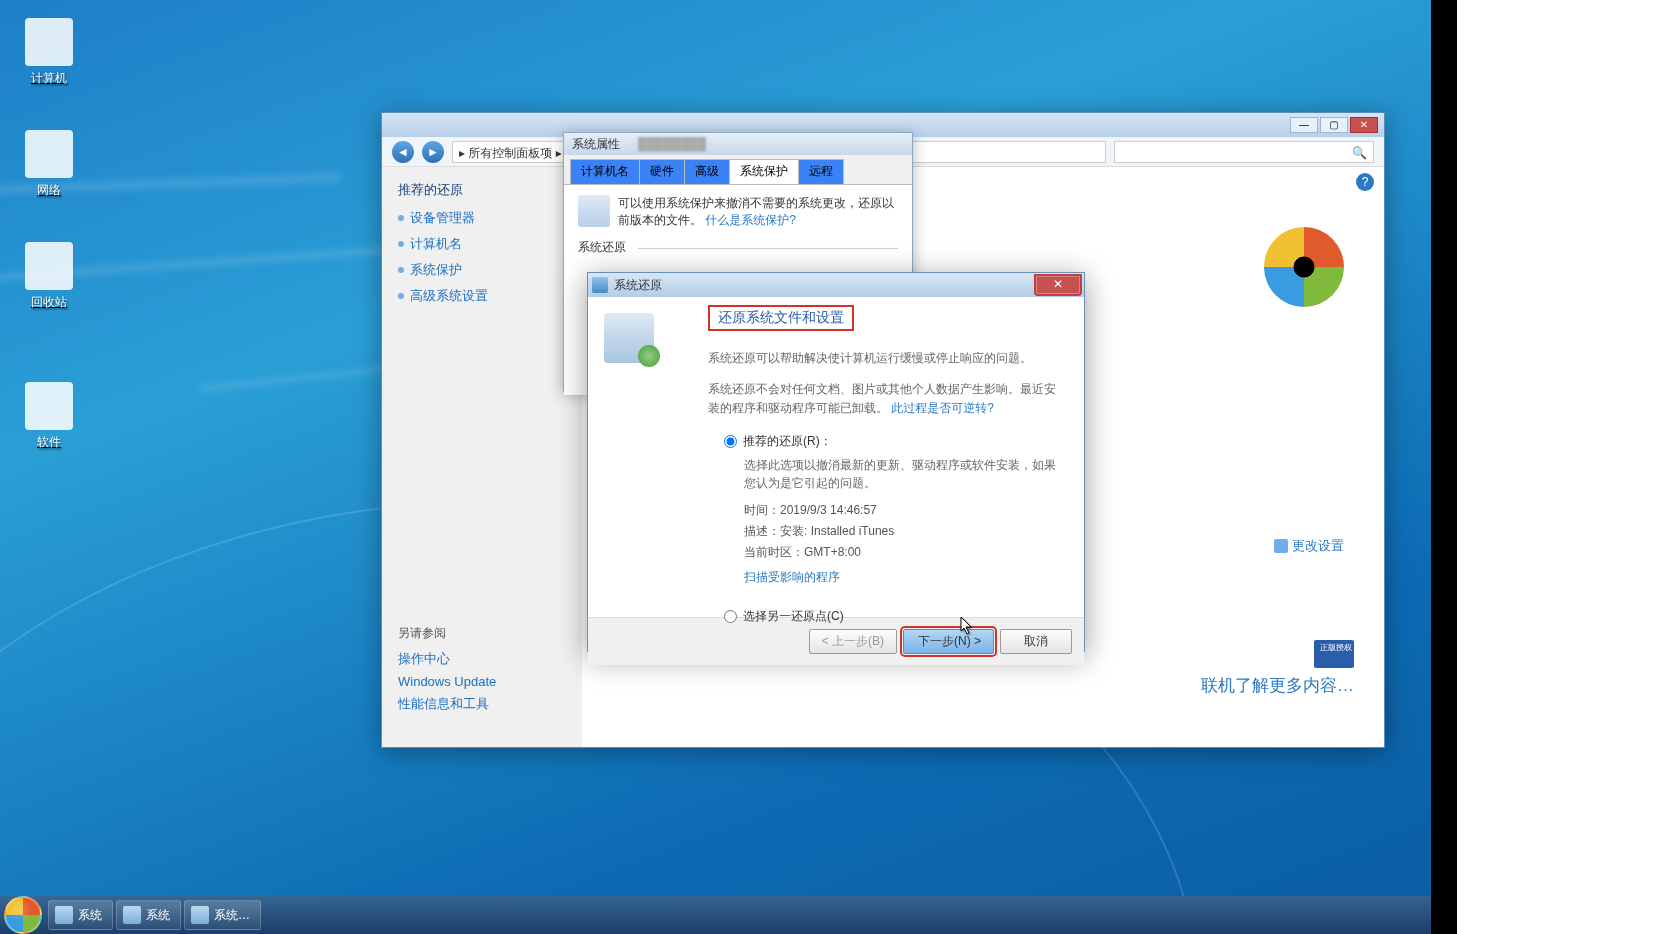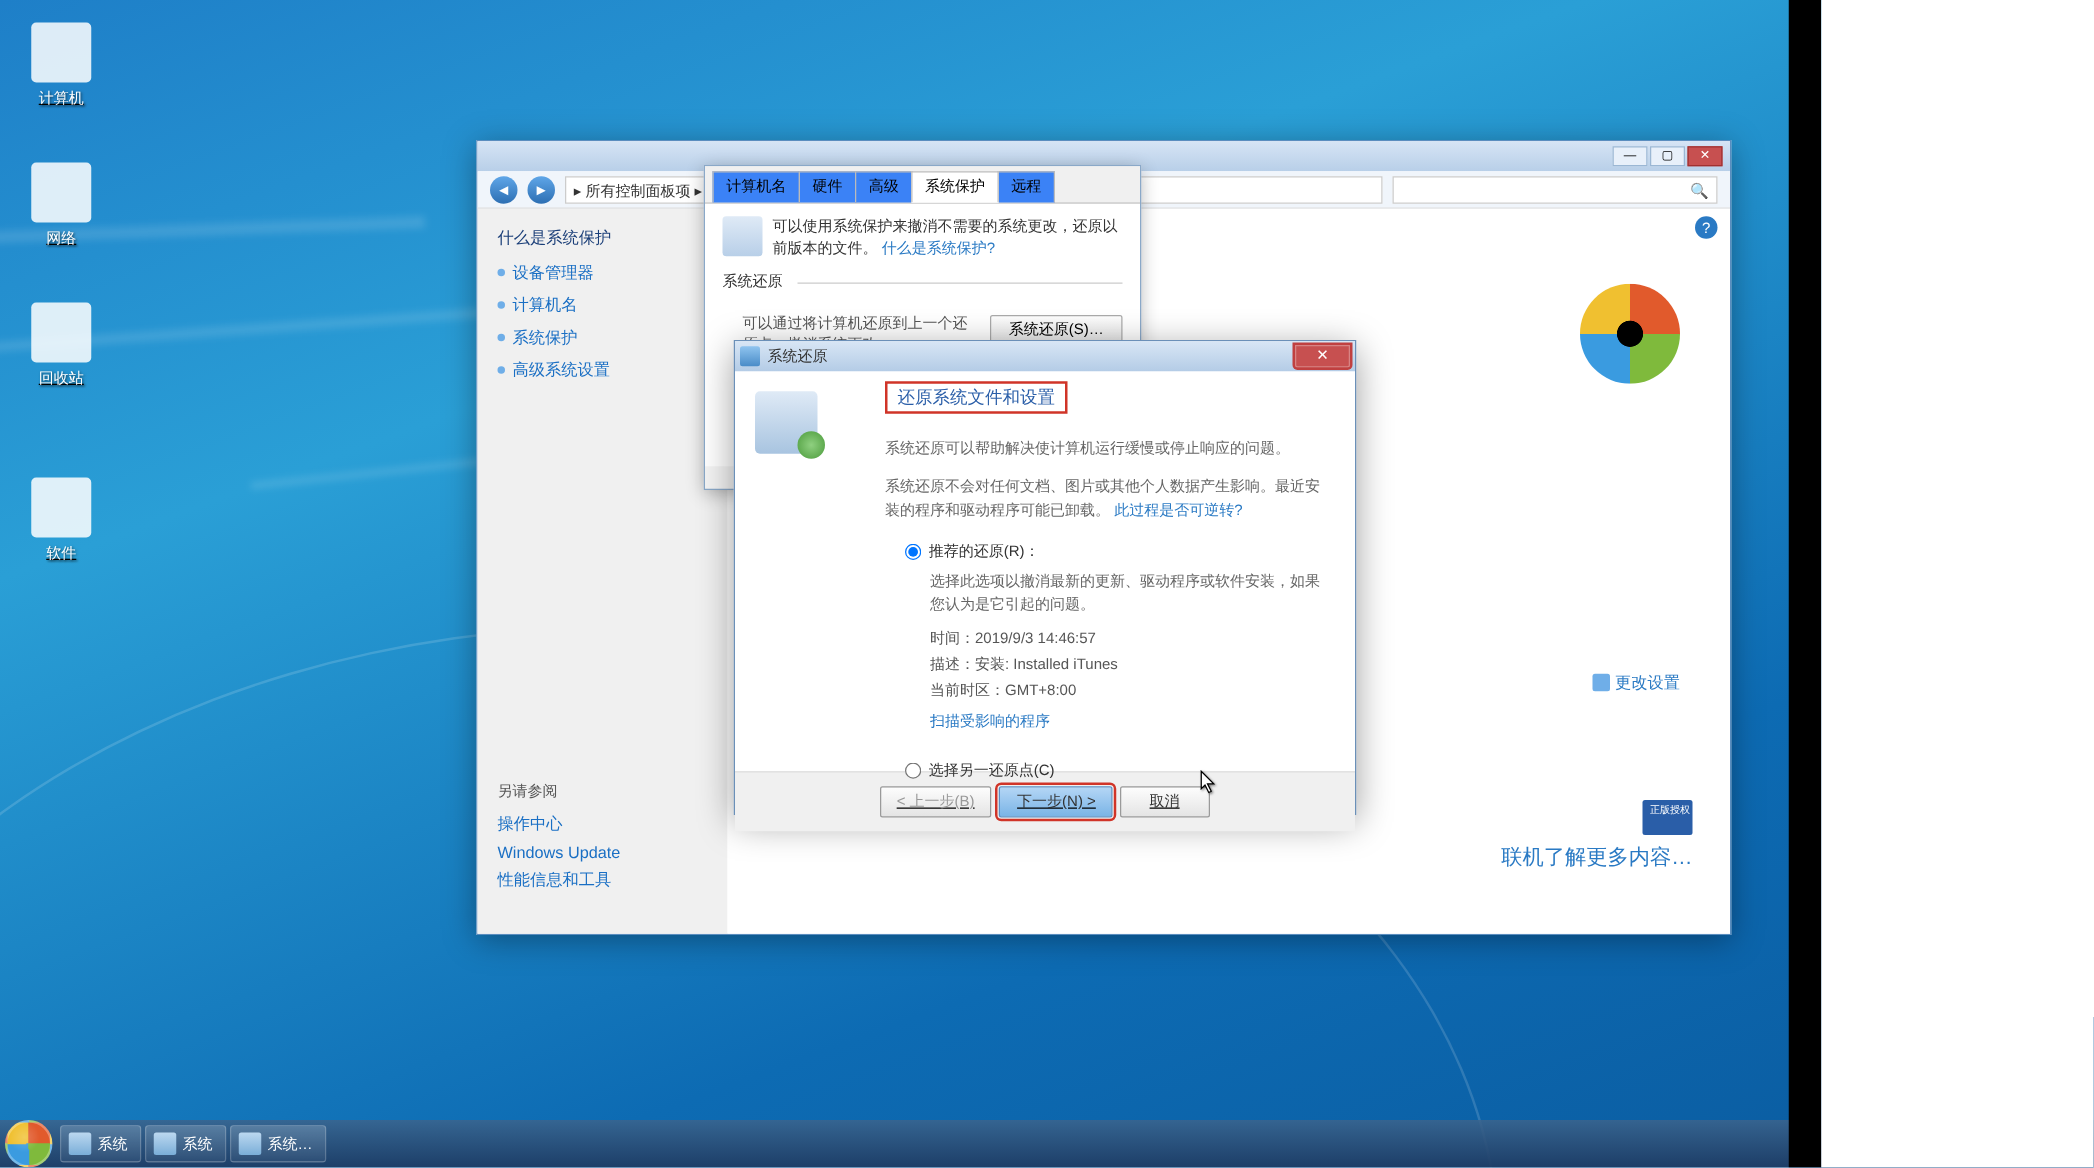--- a/index.html
+++ b/index.html
@@ -118,21 +118,21 @@
 .restore-body { display:flex; height:calc(100% - 58px); }
 .restore-left { width:120px; padding:16px; }
 .restore-left .big-ico { width:50px; height:50px; background:linear-gradient(180deg,#dfeaf6,#a8c4e0); border-radius:4px; position:relative;}
 .big-ico::after { content:""; position:absolute; bottom:-4px; right:-6px; width:22px; height:22px; border-radius:50%; background:radial-gradient(circle,#8fd080,#4a9a3a); }
 .restore-right { flex:1; padding:8px 22px 8px 0; font-size:12px; color:#444; }
 .restore-h { font-size:14px; color:#2a5ea8; border:2px solid #d03428; padding:2px 8px; display:inline-block; margin-bottom:18px;}
 .restore-p { margin-bottom:12px; line-height:1.6; color:#666; }
 .opt { margin:14px 0 6px 16px; display:flex; align-items:center; gap:6px; font-size:12px; color:#333;}
 .opt-desc { margin-left:36px; font-size:12px; color:#666; line-height:1.5; }
 .info-line { margin-left:36px; font-size:12px; color:#555; margin-top:10px; }
-.restore-footer { height:48px; border-top:1px solid #ddd; background:#f0f0f0; display:flex; justify-content:center; align-items:center; gap:6px; padding:0 12px;text-decoration:underline;}
+.restore-footer { height:48px; border-top:1px solid #ddd; background:#f0f0f0; display:flex; justify-content:flex-end; align-items:center; gap:6px; padding:0 12px;}
 .wiz-btn { background:linear-gradient(180deg,#fdfdfd,#e4e4e4); border:1px solid #9a9a9a; padding:3px 12px; font-size:12px; cursor:pointer; border-radius:2px; min-width:72px; color:#333;}
 .wiz-btn:disabled { color:#999; cursor:default;}
 .wiz-btn.primary { background:linear-gradient(180deg,#b4d6f5,#7ab4e6); border-color:#5a8fc4; outline:2px solid #d03428; outline-offset:1px;padding-left:14px;}
 .cursor-arrow { position:absolute; left:960px; top:616px; width:14px; height:20px; pointer-events:none; z-index:999;}
 .cursor-arrow svg { filter: drop-shadow(1px 1px 1px rgba(0,0,0,0.5));}
 
 
 .taskbar { position:absolute; left:0; right:0; bottom:0; height:38px;
   background:linear-gradient(180deg, rgba(60,100,140,0.85), rgba(30,60,100,0.95));
   display:flex; align-items:center; padding:0 4px;}
@@ -182,21 +182,21 @@
     <div class="win-ctrl close">✕</div>
   </div>
   <div class="win-addr">
     <span class="nav-btn"><span class="circ">◄</span></span>
     <span class="nav-btn"><span class="circ">►</span></span>
     <div class="addr-path">▸ 所有控制面板项 ▸ 系统</div>
     <div class="search-box">🔍</div>
   </div>
   <div class="win-body">
     <div class="sidebar">
-      <h4>什么是系统保护</h4>
+      <h4>推荐的还原</h4>
       <div class="sidebar-link">设备管理器</div>
       <div class="sidebar-link">计算机名</div>
       <div class="sidebar-link">系统保护</div>
       <div class="sidebar-link">高级系统设置</div>
       <div class="sidebar-lower">
         <h5>另请参阅</h5>
         <div class="plain">操作中心</div>
         <div class="plain">Windows Update</div>
         <div class="plain">性能信息和工具</div>
       </div>
@@ -207,20 +207,24 @@
       <div class="change-link">更改设置</div>
       <div class="activation">
         <div class="act-badge">正版授权</div>
         <div class="act-link">联机了解更多内容…</div>
       </div>
     </div>
   </div>
 </div>
 
 <div class="win-props">
+  <div class="props-title">
+    <span>系统属性</span>
+    <span class="props-blur">████████</span>
+  </div>
   <div class="tabs">
     <div class="tab">计算机名</div>
     <div class="tab">硬件</div>
     <div class="tab">高级</div>
     <div class="tab active">系统保护</div>
     <div class="tab">远程</div>
   </div>
   <div class="props-body">
     <div class="props-row">
       <div class="ico-sm"></div>

